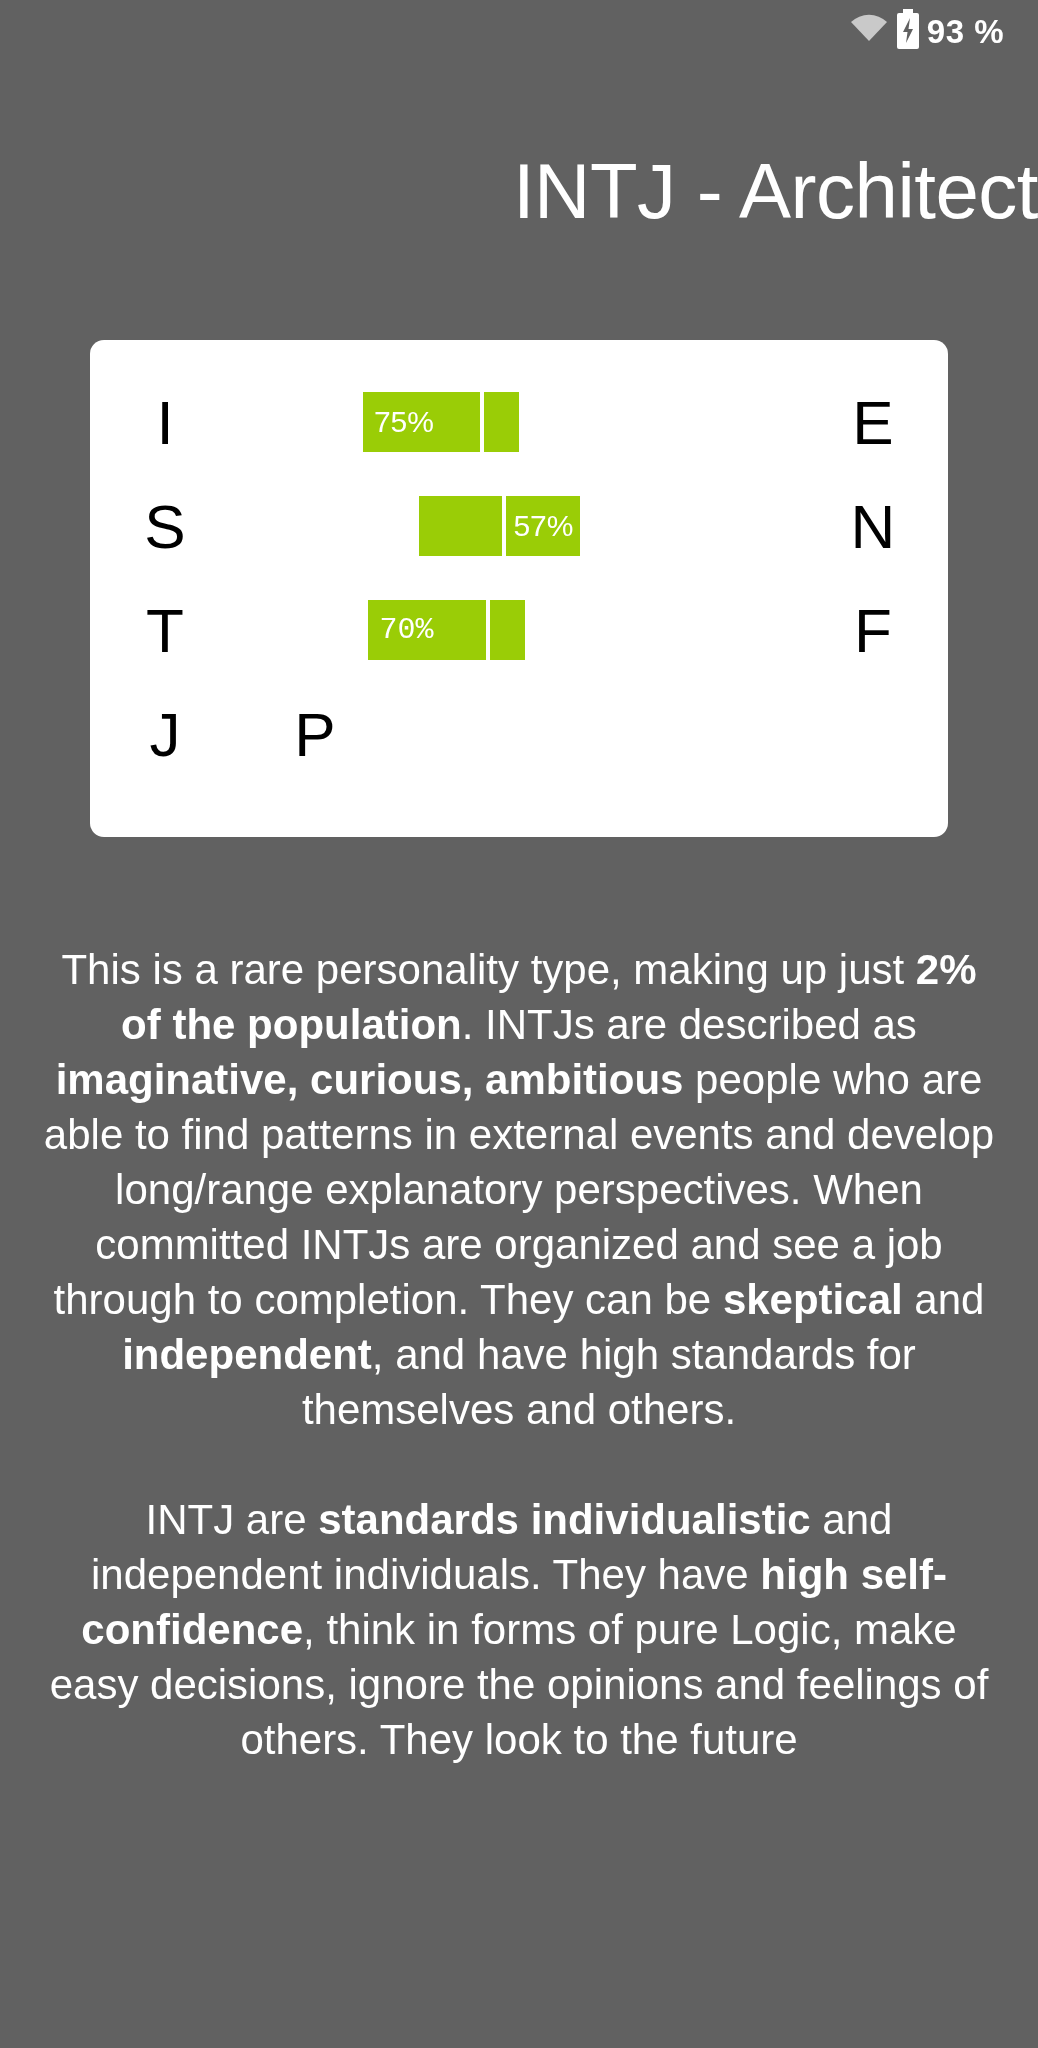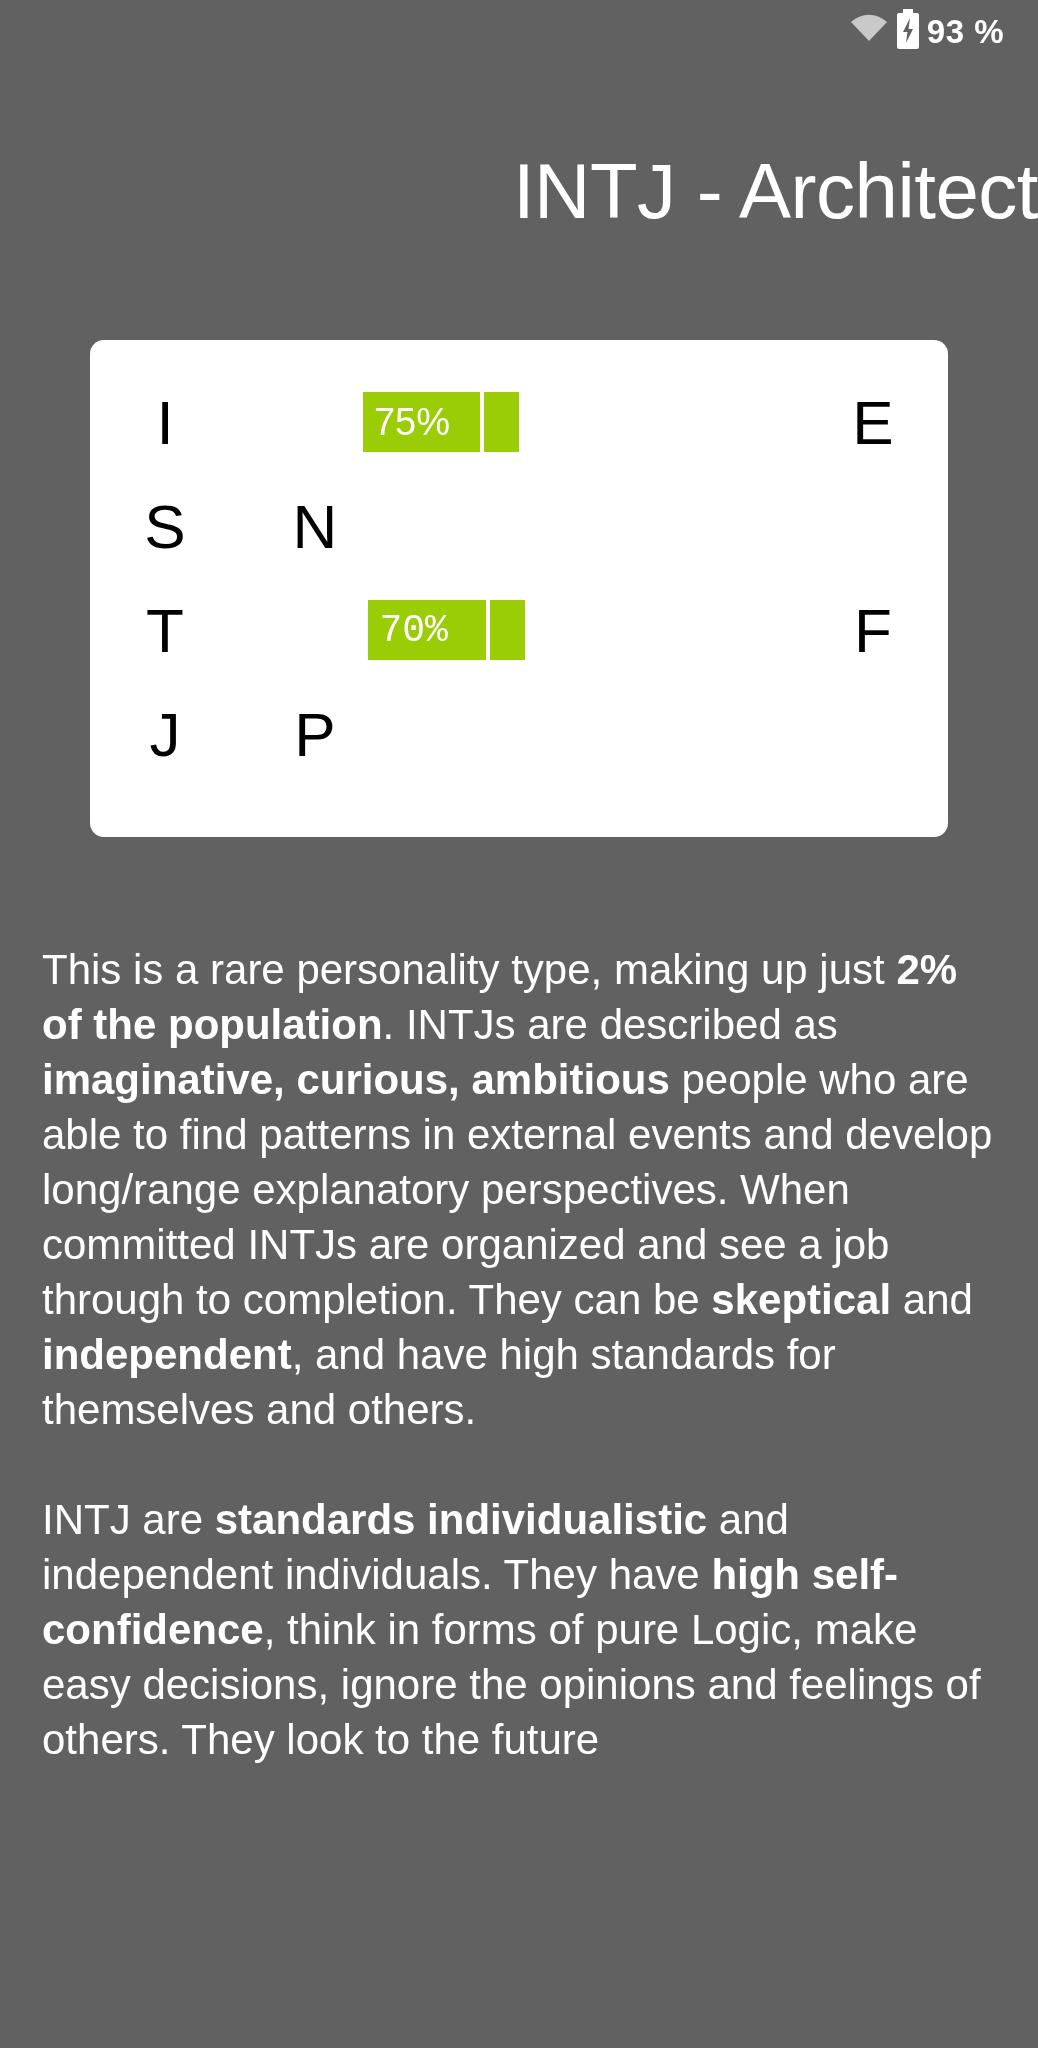--- a/index.html
+++ b/index.html
@@ -85,31 +85,31 @@
   .bar-divider {
     position: absolute;
     top: 50%;
     transform: translateY(-50%);
     width: 4px;
     height: 60px;
     background: #ffffff;
   }
   .bar-label {
     color: #ffffff;
-    font-size: 38px;
+    font-size: 30px;
     position: absolute;
     white-space: nowrap;
   }
 
   
   .description {
     color: #ffffff;
     font-size: 42px;
     line-height: 55px;
-    text-align: left;
+    text-align: center;
     padding: 0 42px;
     margin-top: 105px;
     font-weight: 400;
   }
   .description b { font-weight: bold; }
   .para-gap { height: 55px; }
 </style>
 </head>
 <body>
 
@@ -137,20 +137,25 @@
       <div class="dim-letter">I</div>
       <div class="bar-track">
         <div class="bar" style="left: 22%; width: 28%; background: rgb(154, 205, 6);"></div>
         <div class="bar-divider" style="left: 43%;"></div>
         <div class="bar-label" style="left: 24%; top: 50%; transform: translateY(-50%);">75%</div>
       </div>
       <div class="dim-letter">E</div>
     </div>
     <div class="dim-row">
       <div class="dim-letter">S</div>
+      <div class="bar-track">
+        <div class="bar" style="left: 32%; width: 29%; background: rgb(154, 205, 6);"></div>
+        <div class="bar-divider" style="left: 47%;"></div>
+        <div class="bar-label" style="left: 49%; top: 50%; transform: translateY(-50%);">57%</div>
+      </div>
       <div class="dim-letter">N</div>
     </div>
     <div class="dim-row">
       <div class="dim-letter">T</div>
       <div class="bar-track">
         <div class="bar" style="left: 23%; width: 28%; background: rgb(154, 205, 6);"></div>
         <div class="bar-divider" style="left: 44%;"></div>
         <div class="bar-label" style="left: 25%; top: 50%; transform: translateY(-50%); font-family: Liberation Mono, monospace;">70%</div>
       </div>
       <div class="dim-letter">F</div>

